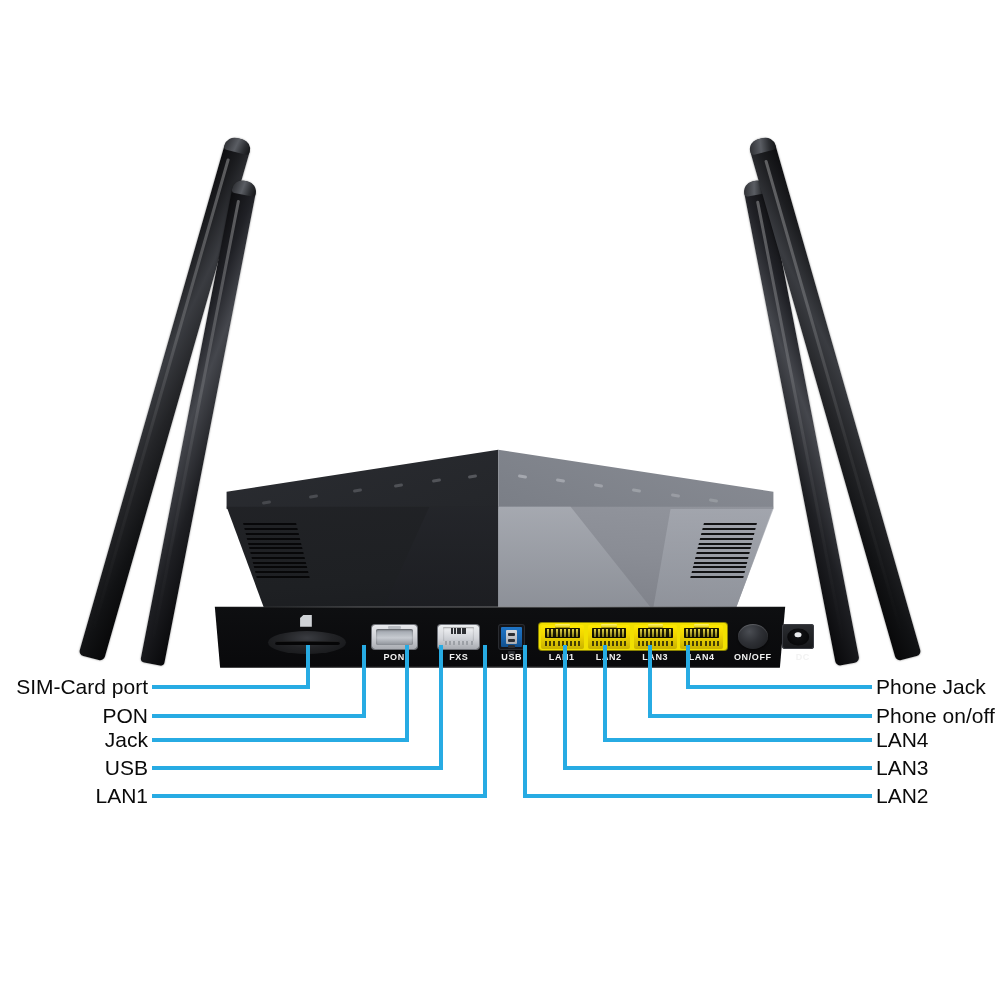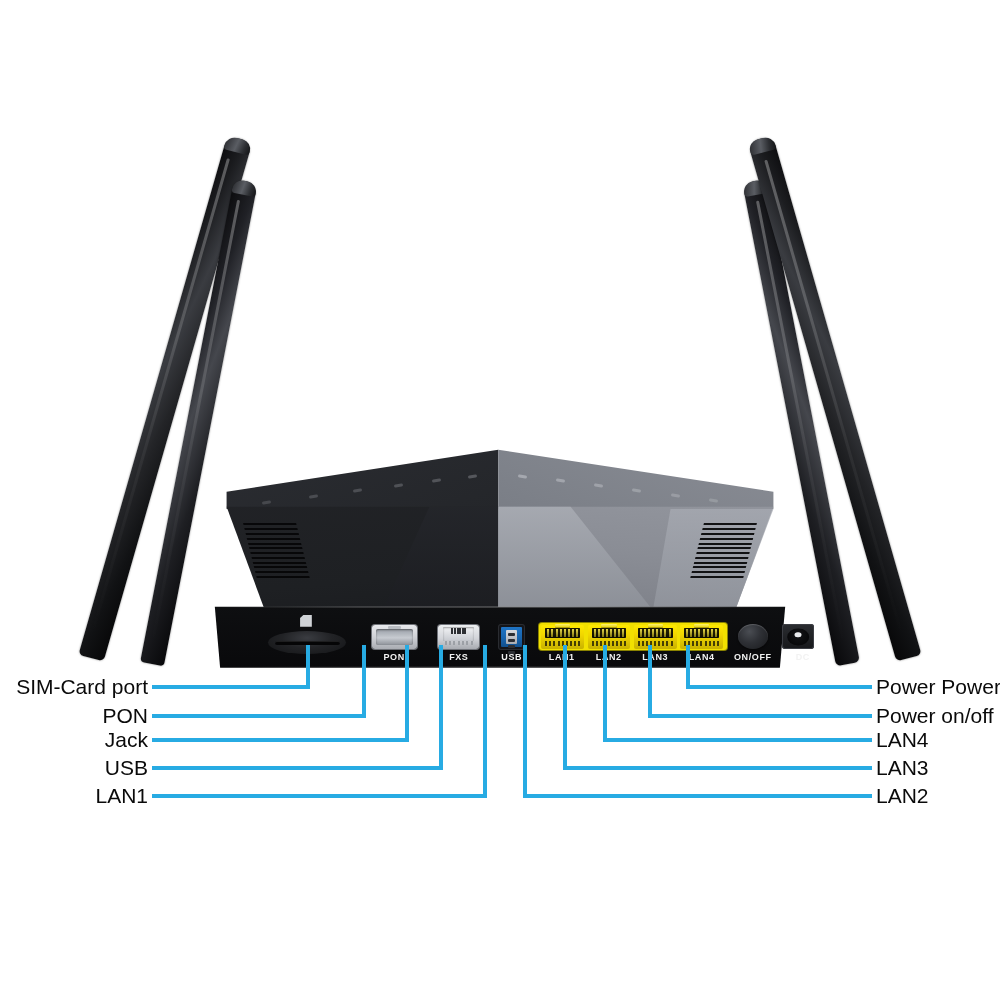--- a/index.html
+++ b/index.html
@@ -445,19 +445,19 @@
   <div class="seg segh" style="left:603px;top:738px;width:269px;"></div>
   <div class="seg segh" style="left:563px;top:766px;width:309px;"></div>
   <div class="seg segh" style="left:523px;top:794px;width:349px;"></div>
 
   <div class="lbl l" style="left:0px;top:676px;width:148px;">SIM-Card port</div>
   <div class="lbl l" style="left:0px;top:705px;width:148px;">PON</div>
   <div class="lbl l" style="left:0px;top:729px;width:148px;">Jack</div>
   <div class="lbl l" style="left:0px;top:757px;width:148px;">USB</div>
   <div class="lbl l" style="left:0px;top:785px;width:148px;">LAN1</div>
 
-  <div class="lbl r" style="left:876px;top:676px;">Power Power</div>
-  <div class="lbl r" style="left:876px;top:705px;">Power on/off</div>
+  <div class="lbl r" style="left:876px;top:676px;">Phone Jack</div>
+  <div class="lbl r" style="left:876px;top:705px;">Phone on/off</div>
   <div class="lbl r" style="left:876px;top:729px;">LAN4</div>
   <div class="lbl r" style="left:876px;top:757px;">LAN3</div>
   <div class="lbl r" style="left:876px;top:785px;">LAN2</div>
 
 </div>
 
 </body></html>

